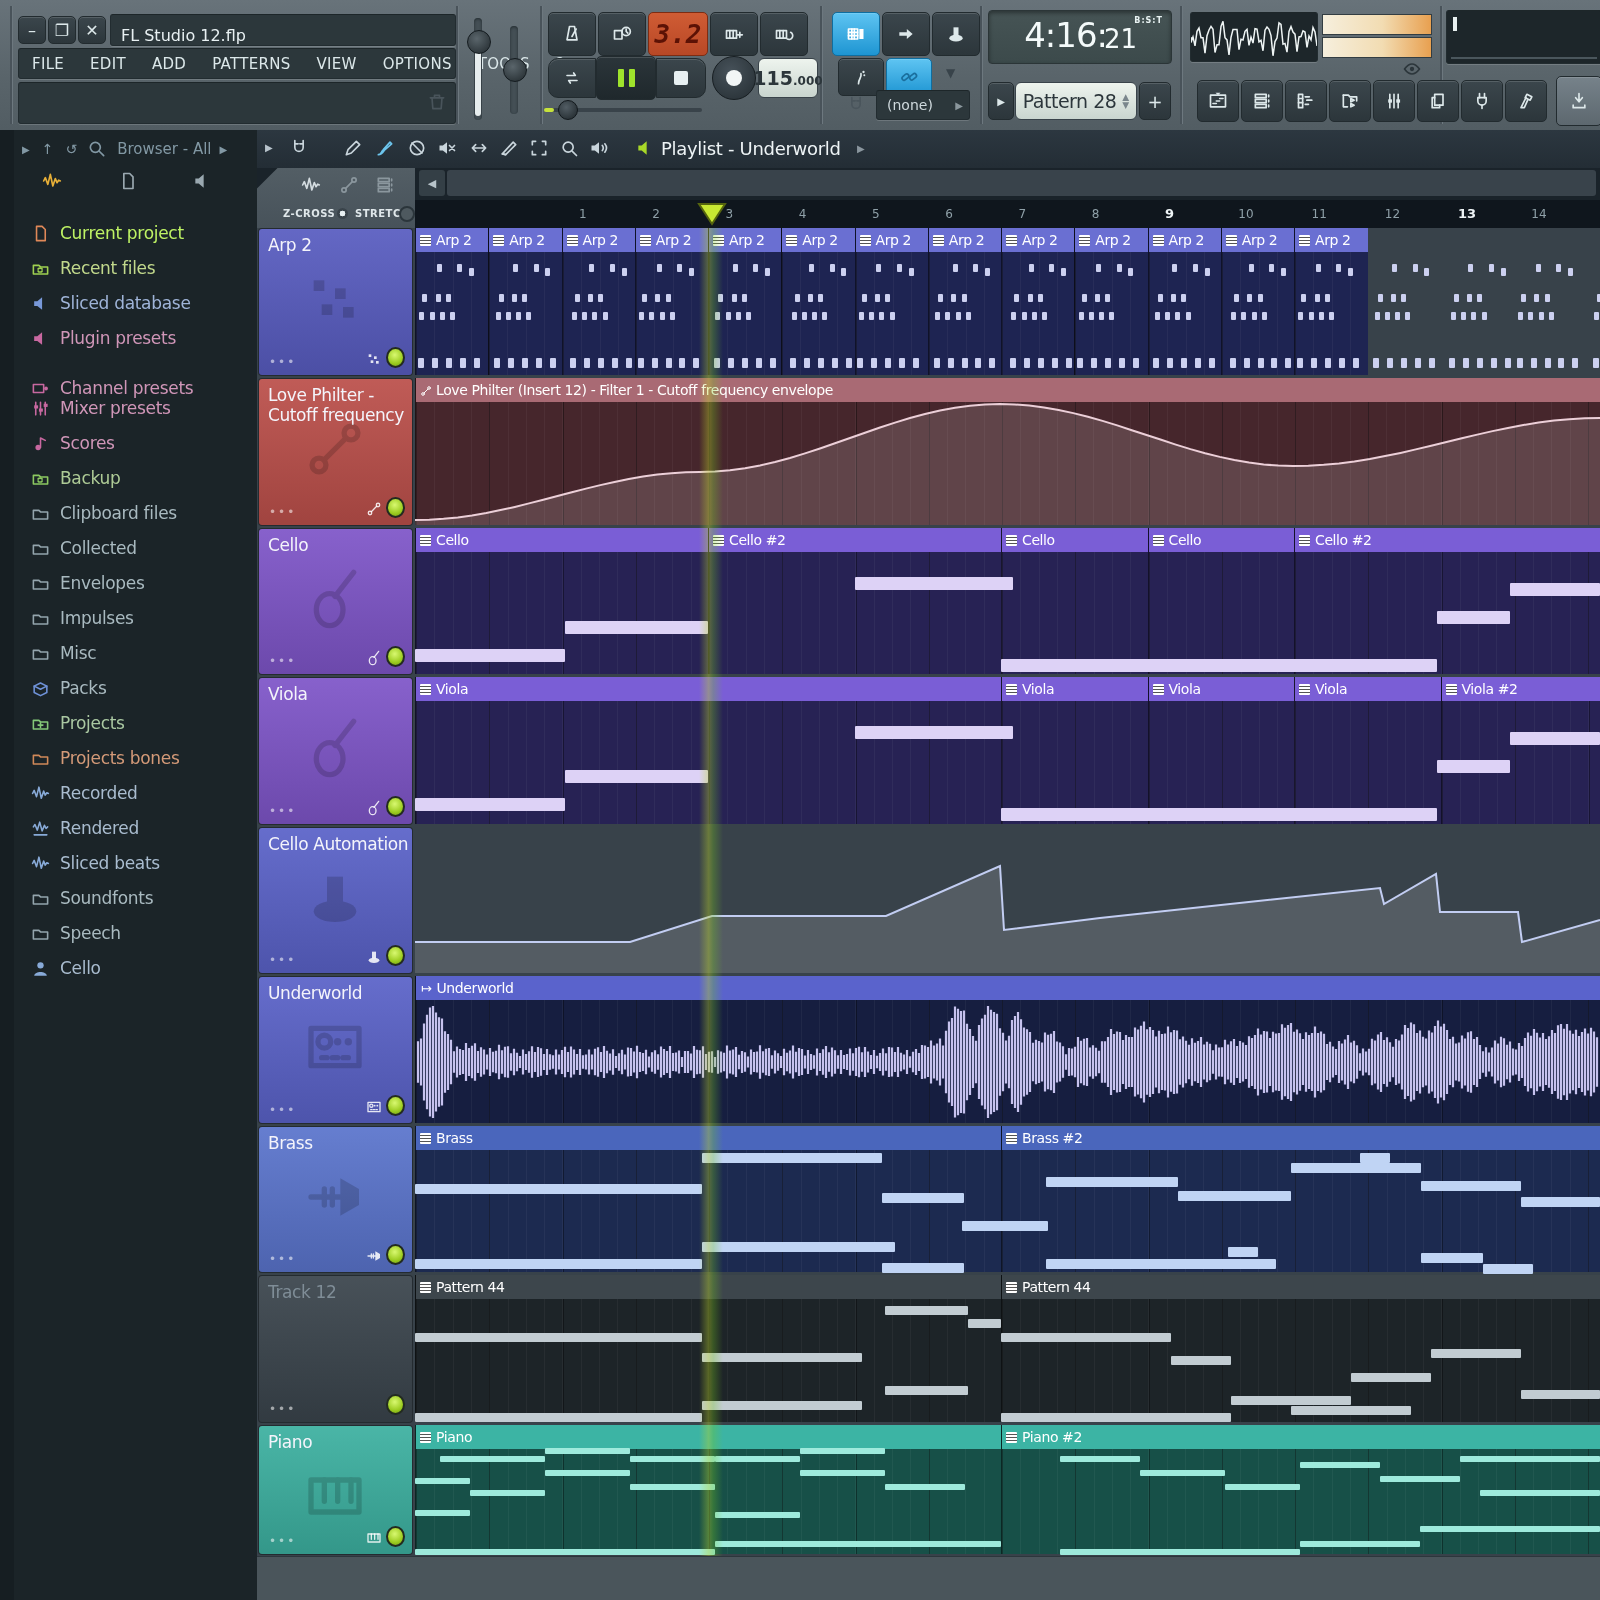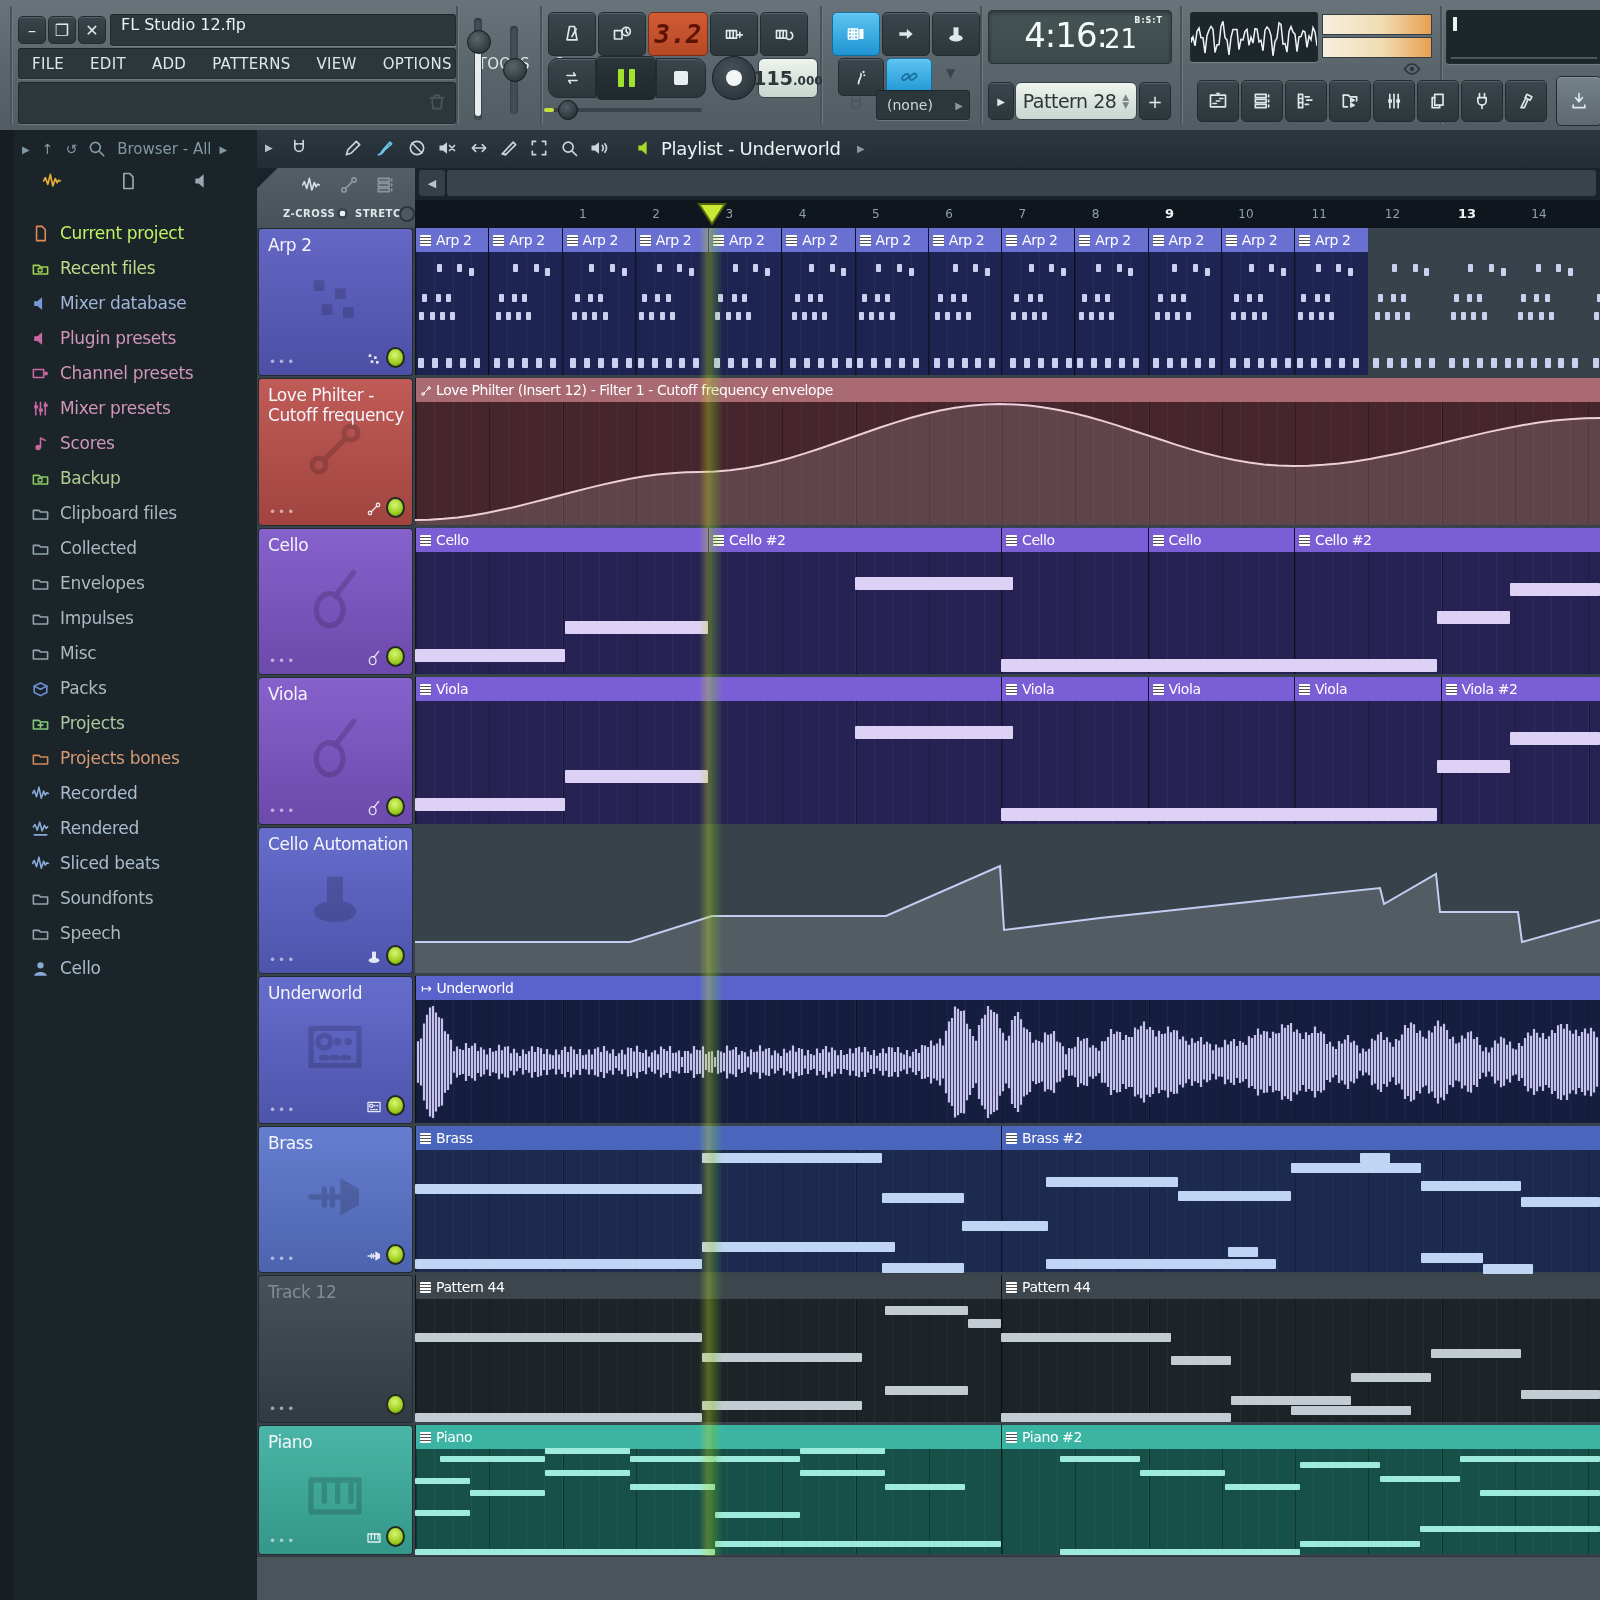--- a/index.html
+++ b/index.html
@@ -81,21 +81,21 @@
     <div class="tbtn" style="left:18px;top:16px;width:26px;height:26px">
         <span>–</span>
       </div>
     <div class="tbtn" style="left:48px;top:16px;width:26px;height:26px">
         <span>❐</span>
       </div>
     <div class="tbtn" style="left:78px;top:16px;width:26px;height:26px">
         <span>✕</span>
       </div>
 
-    <div class="abs panel-dark" style="left:110px;top:14px;width:344px;height:30px;display:flex;align-items:flex-start">
+    <div class="abs panel-dark" style="left:110px;top:14px;width:344px;height:30px;display:flex;align-items:flex-end">
       <span style="margin-left:10px;font-size:16px">FL Studio 12.flp</span>
     </div>
 
     <div class="abs panel-dark" id="menubar" style="left:18px;top:48px;width:436px;height:29px;display:flex;align-items:center">
         <span class="menu-item">FILE</span>
         <span class="menu-item">EDIT</span>
         <span class="menu-item">ADD</span>
         <span class="menu-item">PATTERNS</span>
         <span class="menu-item">VIEW</span>
         <span class="menu-item">OPTIONS</span>
@@ -356,31 +356,31 @@
             </svg>
           </span>
           <span style="color:#c2d98c">Recent files</span>
         </div>
         <div class="bitem" style="top: 156px;">
           <span class="bic" style="color:#7898d8">
             <svg class="ico" viewBox="0 0 24 24" width="19" height="19">
               <path class="f" d="M4 9v6h4l6 5V4L8 9z"></path>
             </svg>
           </span>
-          <span style="color:#9fb4d8">Mixer database</span>
+          <span style="color:#9fb4d8">Sliced database</span>
         </div>
         <div class="bitem" style="top: 191px;">
           <span class="bic" style="color:#c868a0">
             <svg class="ico" viewBox="0 0 24 24" width="19" height="19">
               <path class="f" d="M4 9v6h4l6 5V4L8 9z"></path>
             </svg>
           </span>
           <span style="color:#d096b8">Plugin presets</span>
         </div>
-        <div class="bitem" style="top: 226px;">
+        <div class="bitem" style="top: 241px;">
           <span class="bic" style="color:#c868a0">
             <svg class="ico" viewBox="0 0 24 24" width="19" height="19">
               <rect x="3" y="7" width="13" height="10"></rect>
               <circle class="f" cx="19" cy="12" r="2.4"></circle>
             </svg>
           </span>
           <span style="color:#d096b8">Channel presets</span>
         </div>
         <div class="bitem" style="top: 261px;">
           <span class="bic" style="color:#c868a0">

